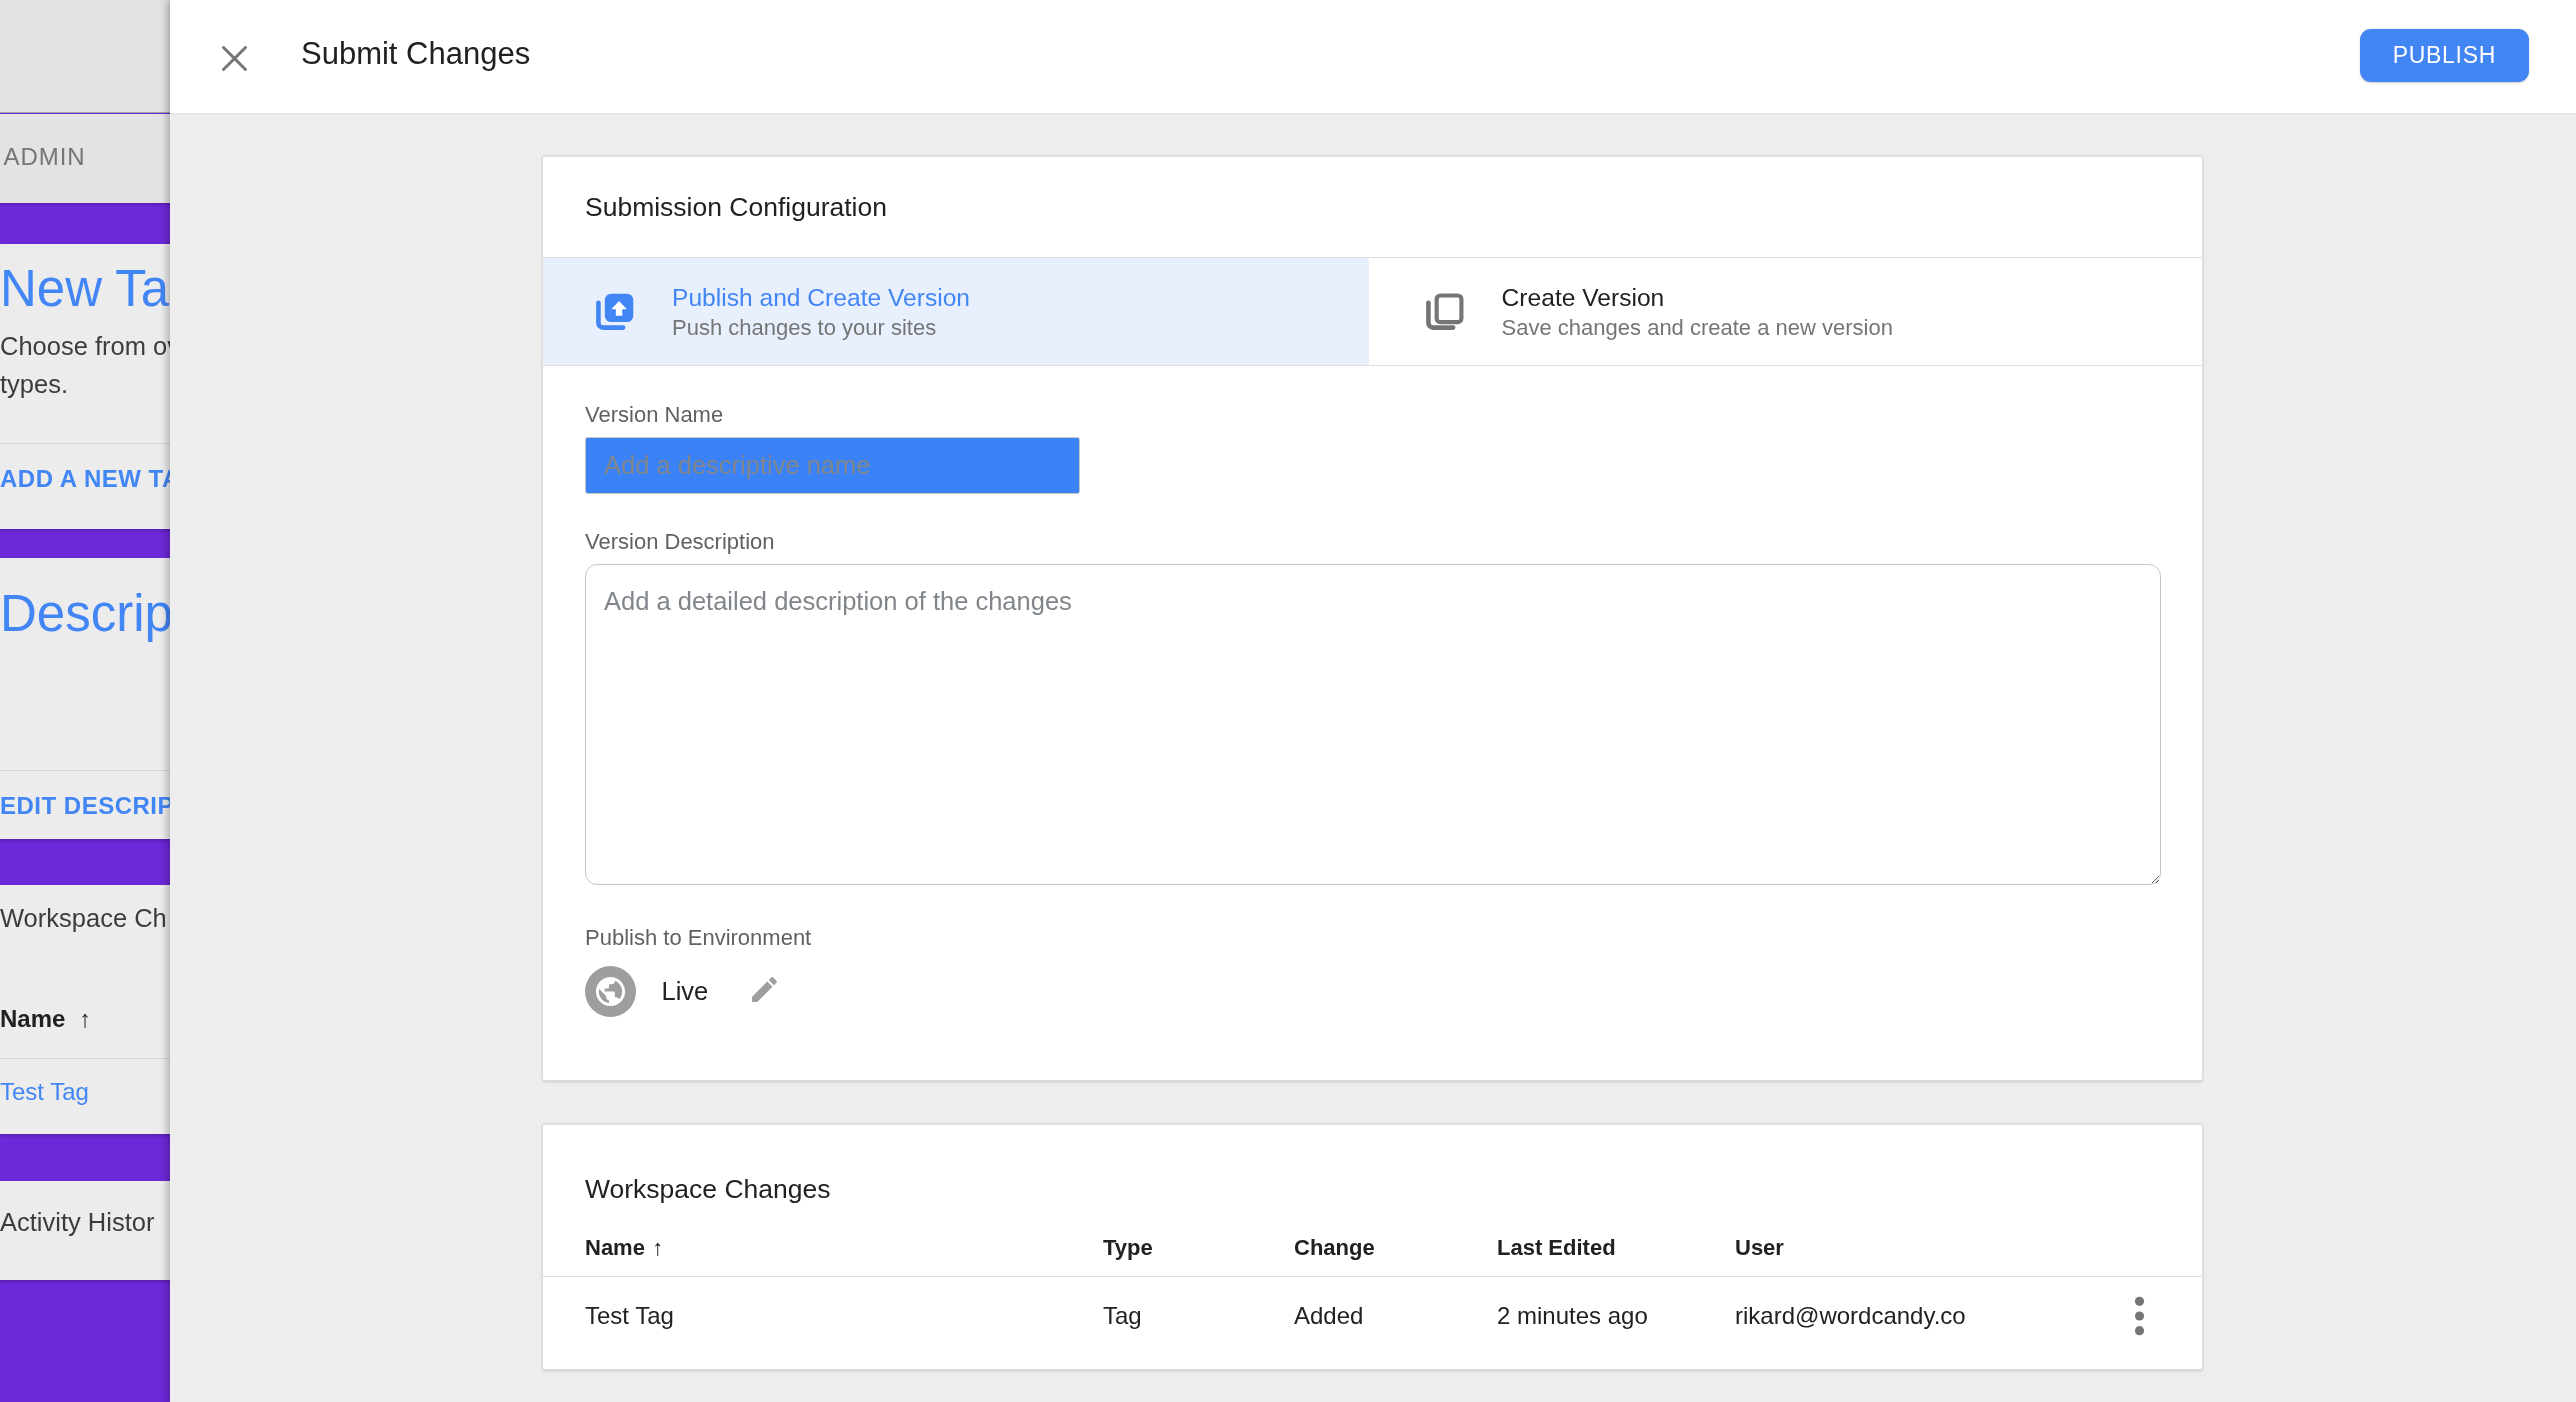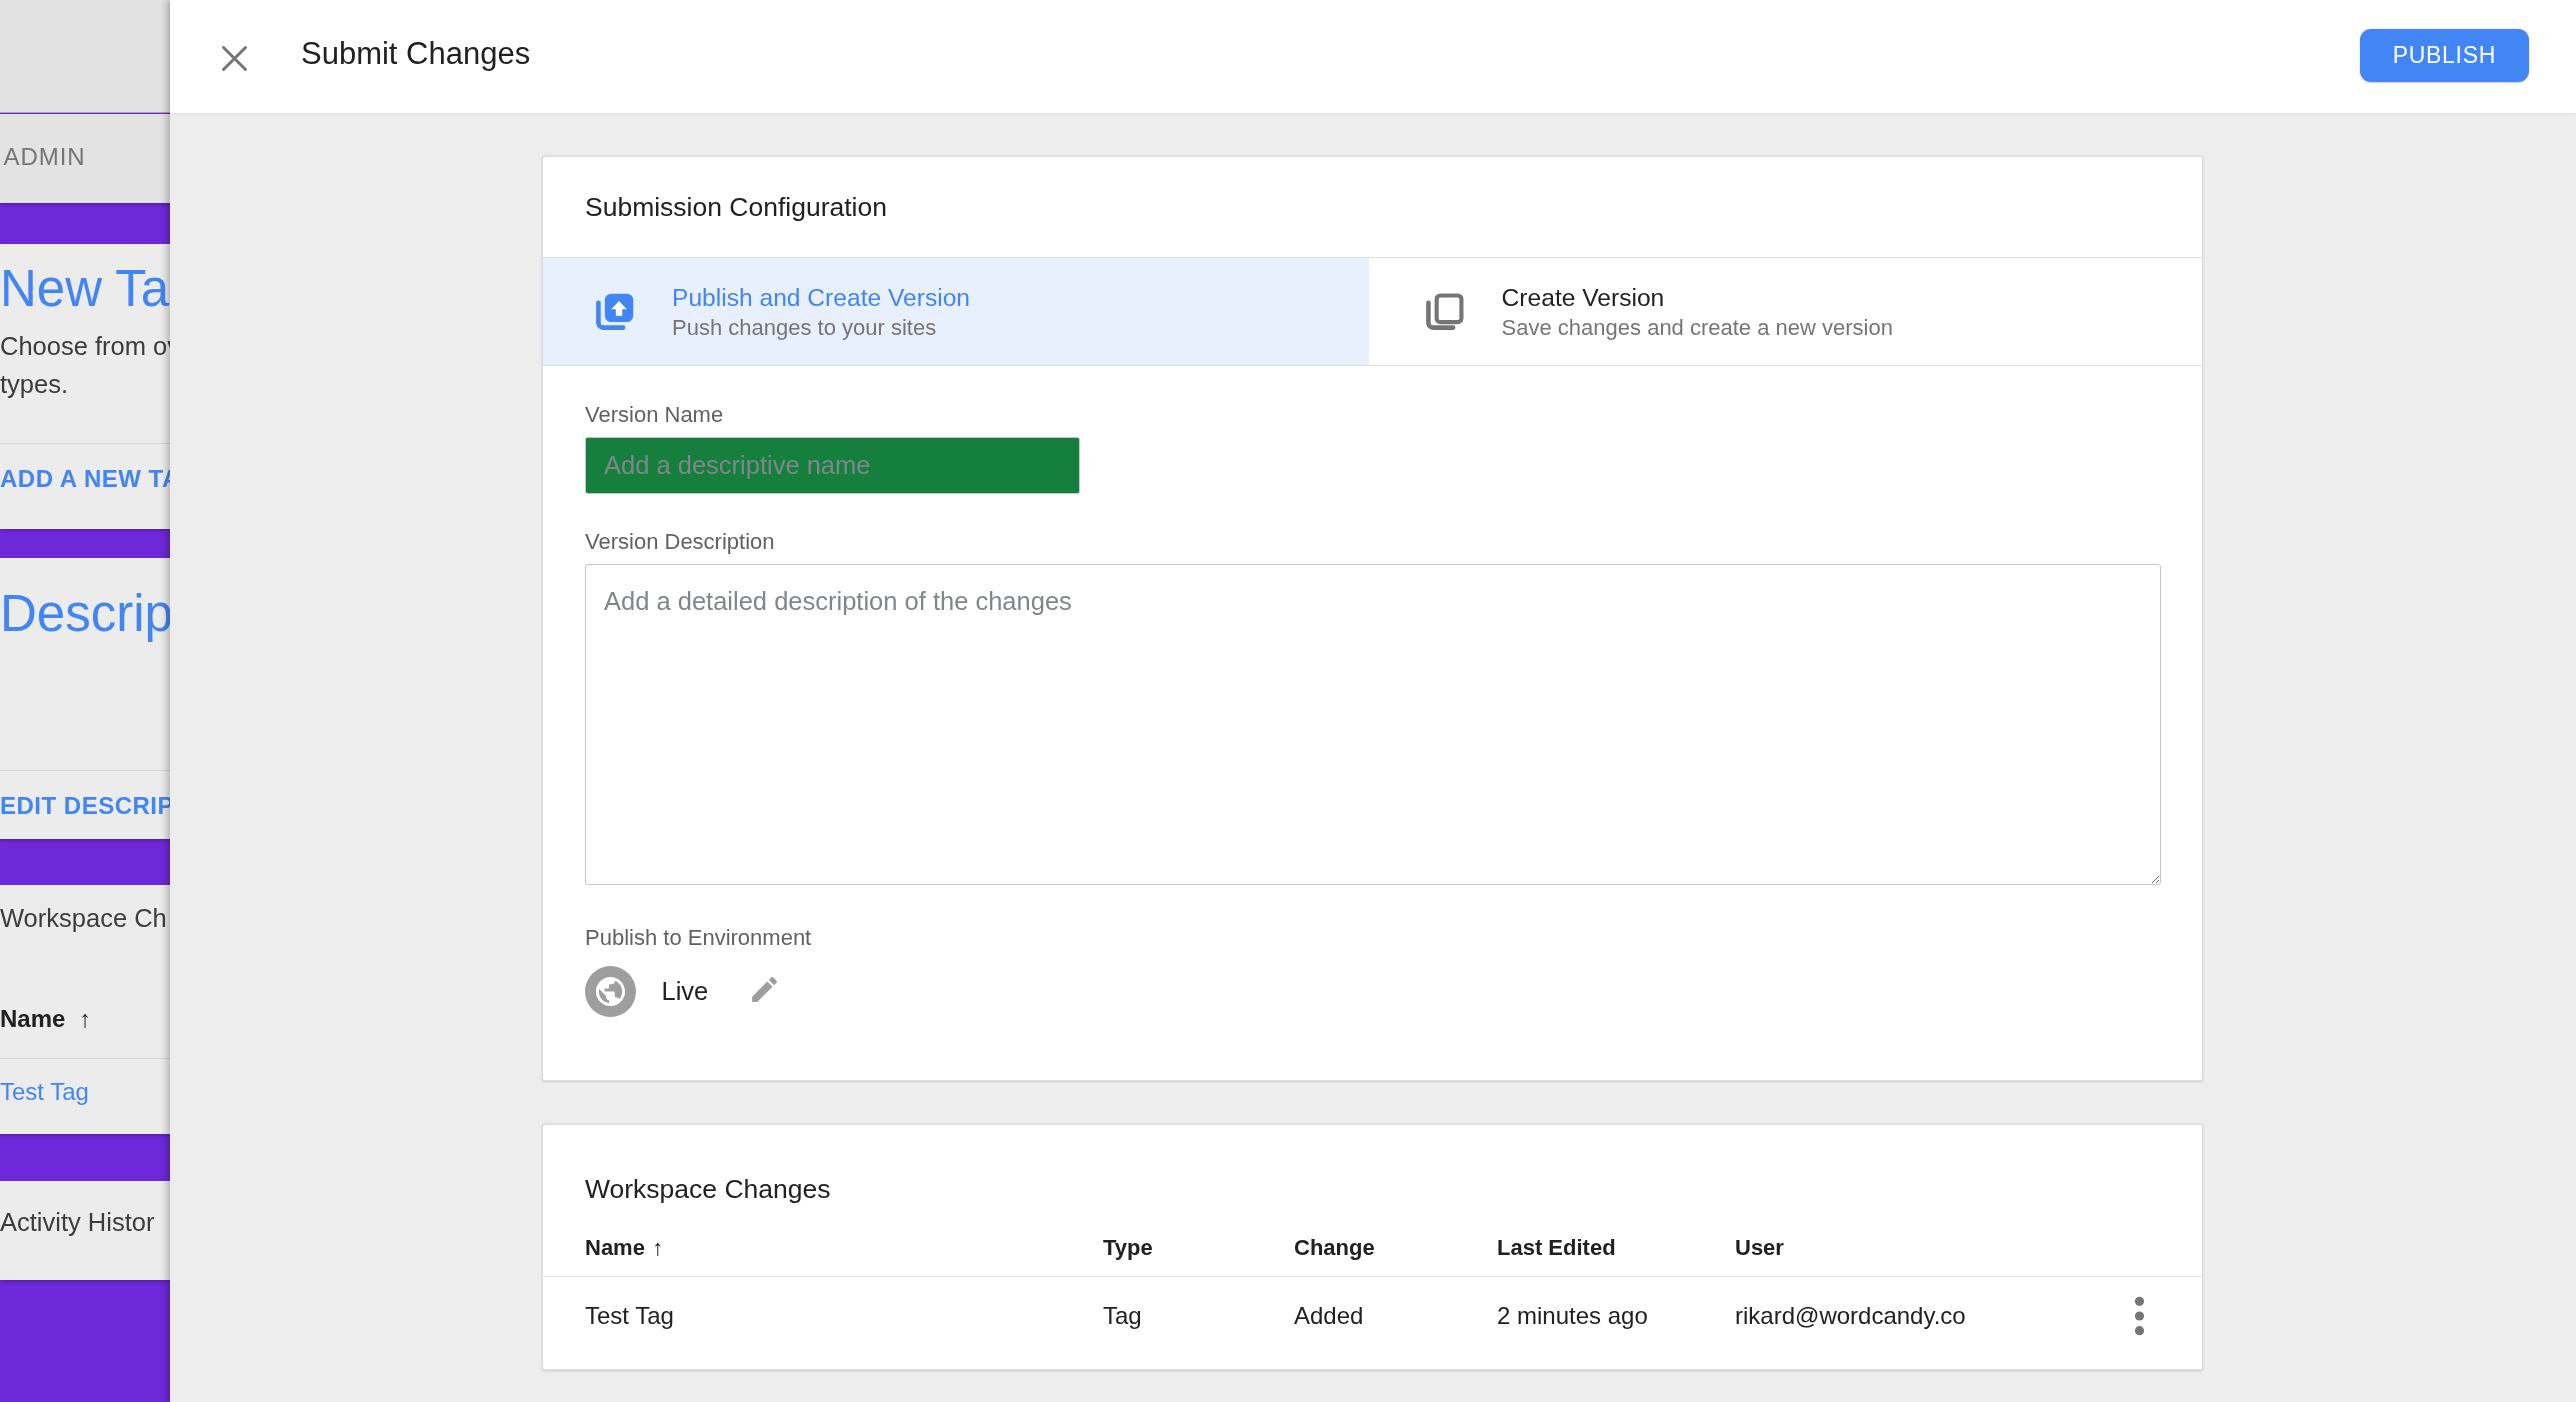--- a/index.html
+++ b/index.html
@@ -53,23 +53,23 @@
   .tile-icon{width:44px;height:44px;margin-left:49px;flex:0 0 44px;}
   .tile-text{margin-left:36px;}
   .tile-title{font-size:24.6px;font-weight:500;line-height:31px;}
   .tile-selected .tile-title{color:var(--accent-blue);}
   .tile-plain .tile-title{color:#212121;}
   .tile-sub{font-size:22px;color:#757575;line-height:29px;}
 
   
   .form{padding:36px 43px 0 42px;}
   .field-label{font-size:22px;color:#616161;margin-bottom:9px;}
-  .name-input{display:block;width:495px;height:57px;border:0.9px solid #c6c6c6;border-radius:2.7px;padding:0 18px;font-family:"Liberation Sans",sans-serif;font-size:25.5px;color:#212121;background:#15803d;outline:none;}
+  .name-input{display:block;width:495px;height:57px;border:0.9px solid #c6c6c6;border-radius:2.7px;padding:0 18px;font-family:"Liberation Sans",sans-serif;font-size:25.5px;color:#212121;background:#3b82f6;outline:none;}
   .name-input::placeholder{color:#80868b;}
-  .desc-area{display:block;width:1576px;height:321px;border:0.9px solid #c6c6c6;border-radius:3px;padding:22px 18px;font-family:"Liberation Sans",sans-serif;font-size:25.5px;color:#212121;background:#fff;outline:none;resize:both;}
+  .desc-area{display:block;width:1576px;height:321px;border:0.9px solid #c6c6c6;border-radius:12px;padding:22px 18px;font-family:"Liberation Sans",sans-serif;font-size:25.5px;color:#212121;background:#fff;outline:none;resize:both;}
   .desc-area::placeholder{color:#80868b;}
   .spacer-38{height:35px;}
   .spacer-44{height:40px;}
   .env-row{display:flex;align-items:center;margin-top:14.6px;}
   .env-avatar{width:51px;height:51px;border-radius:50%;background:#9e9e9e;display:flex;align-items:center;justify-content:center;}
   .env-avatar svg{width:35px;height:35px;}
   .env-name{margin-left:25.5px;font-size:25.5px;font-weight:500;color:#212121;}
   .env-edit{margin-left:40px;width:36px;height:36px;cursor:pointer;}
   .env-edit svg{width:33px;height:33px;}
 

